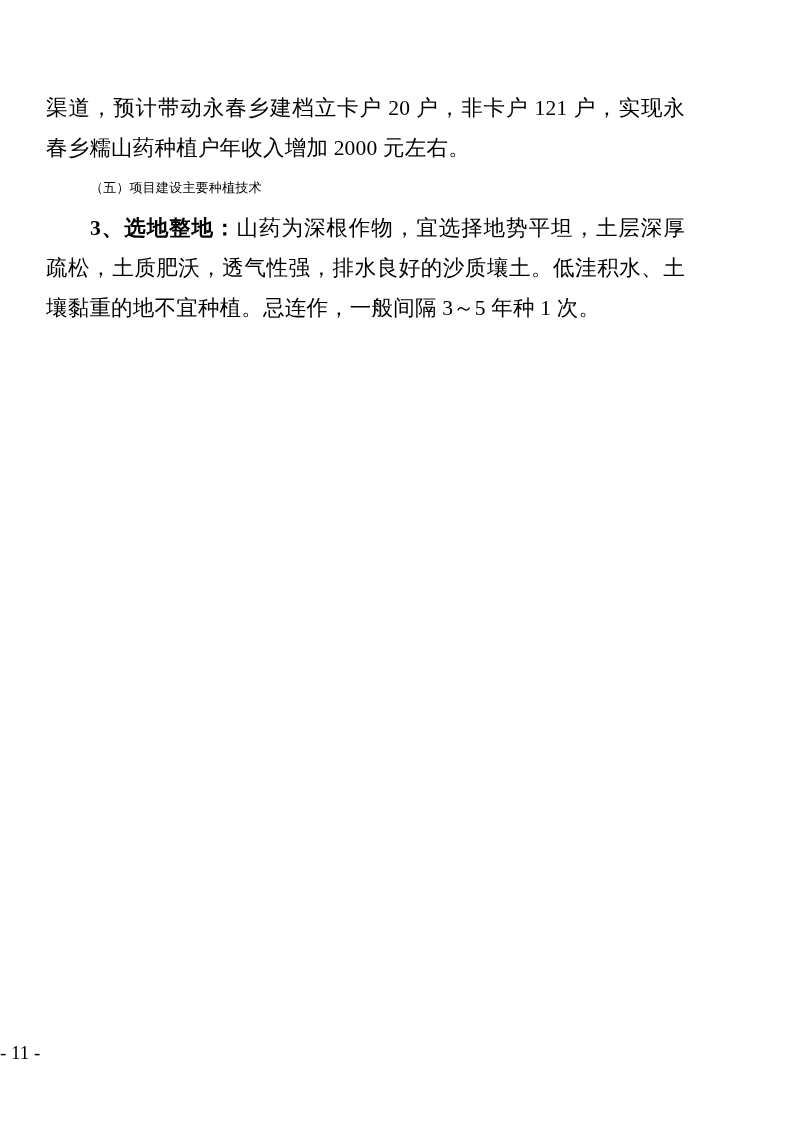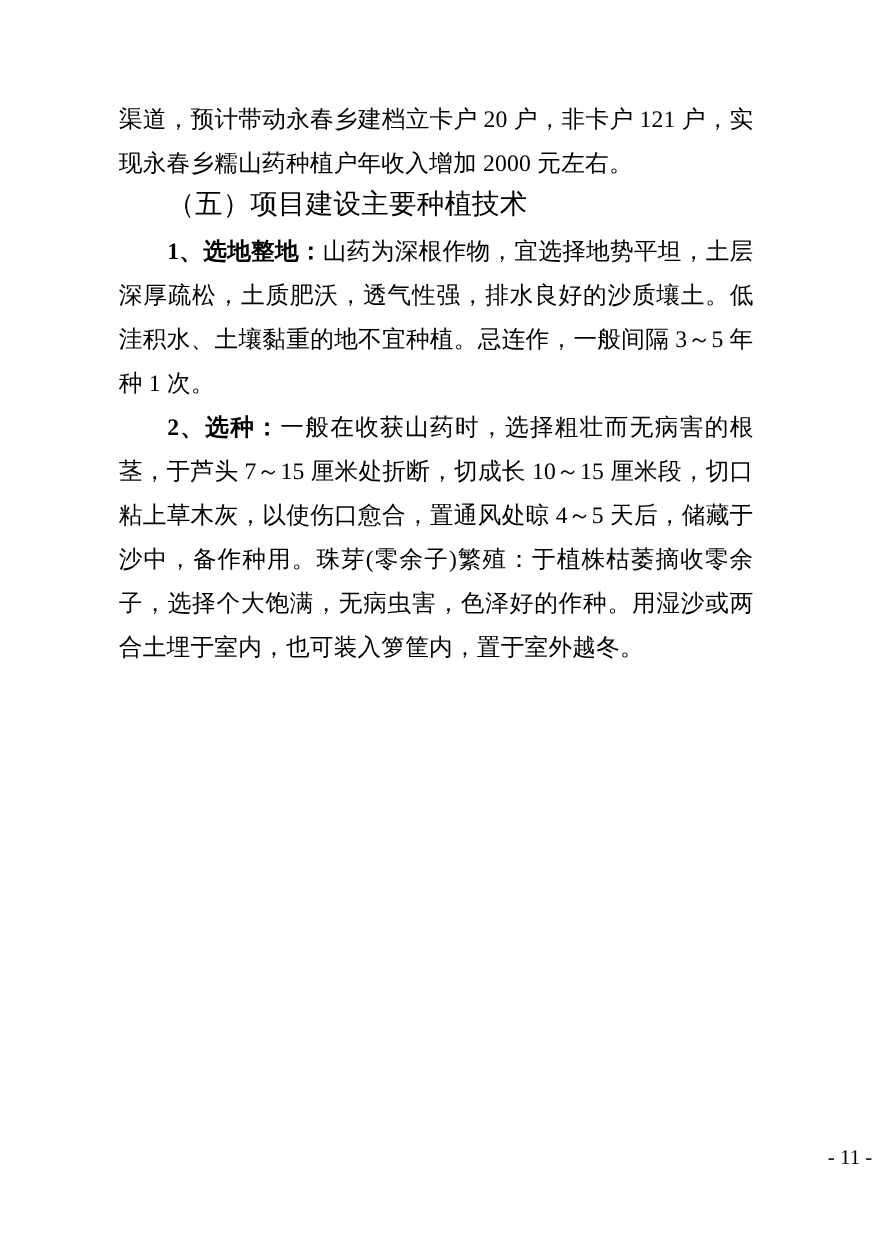--- a/index.html
+++ b/index.html
@@ -13,67 +13,66 @@
     position: relative;
     font-family: "Liberation Serif", "DejaVu Serif", serif;
     color: #000000;
   }
   .page {
     position: absolute;
     top: 0; left: 0;
     width: 793px;
     height: 1122px;
     box-sizing: border-box;
-    padding: 88px 108px 40px 108px;
+    padding: 88px 108px 40px 46px;
   }
   .content {
     width: 100%;
   }
   p {
     margin: 0;
     font-size: 21.5px;
     line-height: 40px;
     text-align: justify;
     text-justify: inter-ideograph;
     letter-spacing: 0.2px;
   }
   p.indent2 {
     text-indent: 44px;
   }
   p.noindent {
     text-indent: 0;
   }
   .kai {
-    font-family: Liberation Mono, monospace;
-    font-size: 25px;
+    font-family: Liberation Sans, sans-serif;
+    font-size: 13px;
   }
   .num-label {
     font-weight: bold;
   }
   .footer {
     position: absolute;
     left: 0;
     right: 0;
     bottom: 58px;
-    text-align: right;
+    text-align: left;
     font-size: 19px;
     font-family: "Liberation Serif", "DejaVu Serif", serif;
   }
 </style>
 </head>
 <body>
 
 <div class="page">
   <div class="content">
 
     <p class="noindent">渠道，预计带动永春乡建档立卡户 20 户，非卡户 121 户，实现永春乡糯山药种植户年收入增加 2000 元左右。</p>
 
     <p class="indent2 kai">（五）项目建设主要种植技术</p>
 
-    <p class="indent2"><span class="num-label">1、选地整地：</span><span>山药为深根作物，宜选择地势平坦，土层深厚疏松，土质肥沃，透气性强，排水良好的沙质壤土。低洼积水、土壤黏重的地不宜种植。忌连作，一般间隔 3～5 年种 1 次。</span></p>
+    <p class="indent2"><span class="num-label">3、选地整地：</span><span>山药为深根作物，宜选择地势平坦，土层深厚疏松，土质肥沃，透气性强，排水良好的沙质壤土。低洼积水、土壤黏重的地不宜种植。忌连作，一般间隔 3～5 年种 1 次。</span></p>
 
 
-    <p class="indent2"><span class="num-label">2、选种：</span><span>一般在收获山药时，选择粗壮而无病害的根茎，于芦头 7～15 厘米处折断，切成长 10～15 厘米段，切口粘上草木灰，以使伤口愈合，置通风处晾 4～5 天后，储藏于沙中，备作种用。珠芽(零余子)繁殖：于植株枯萎摘收零余子，选择个大饱满，无病虫害，色泽好的作种。用湿沙或两合土埋于室内，也可装入箩筐内，置于室外越冬。</span></p>
 
 
   </div>
   <div class="footer">- 11 -</div>
 </div>
 
 </body></html>

